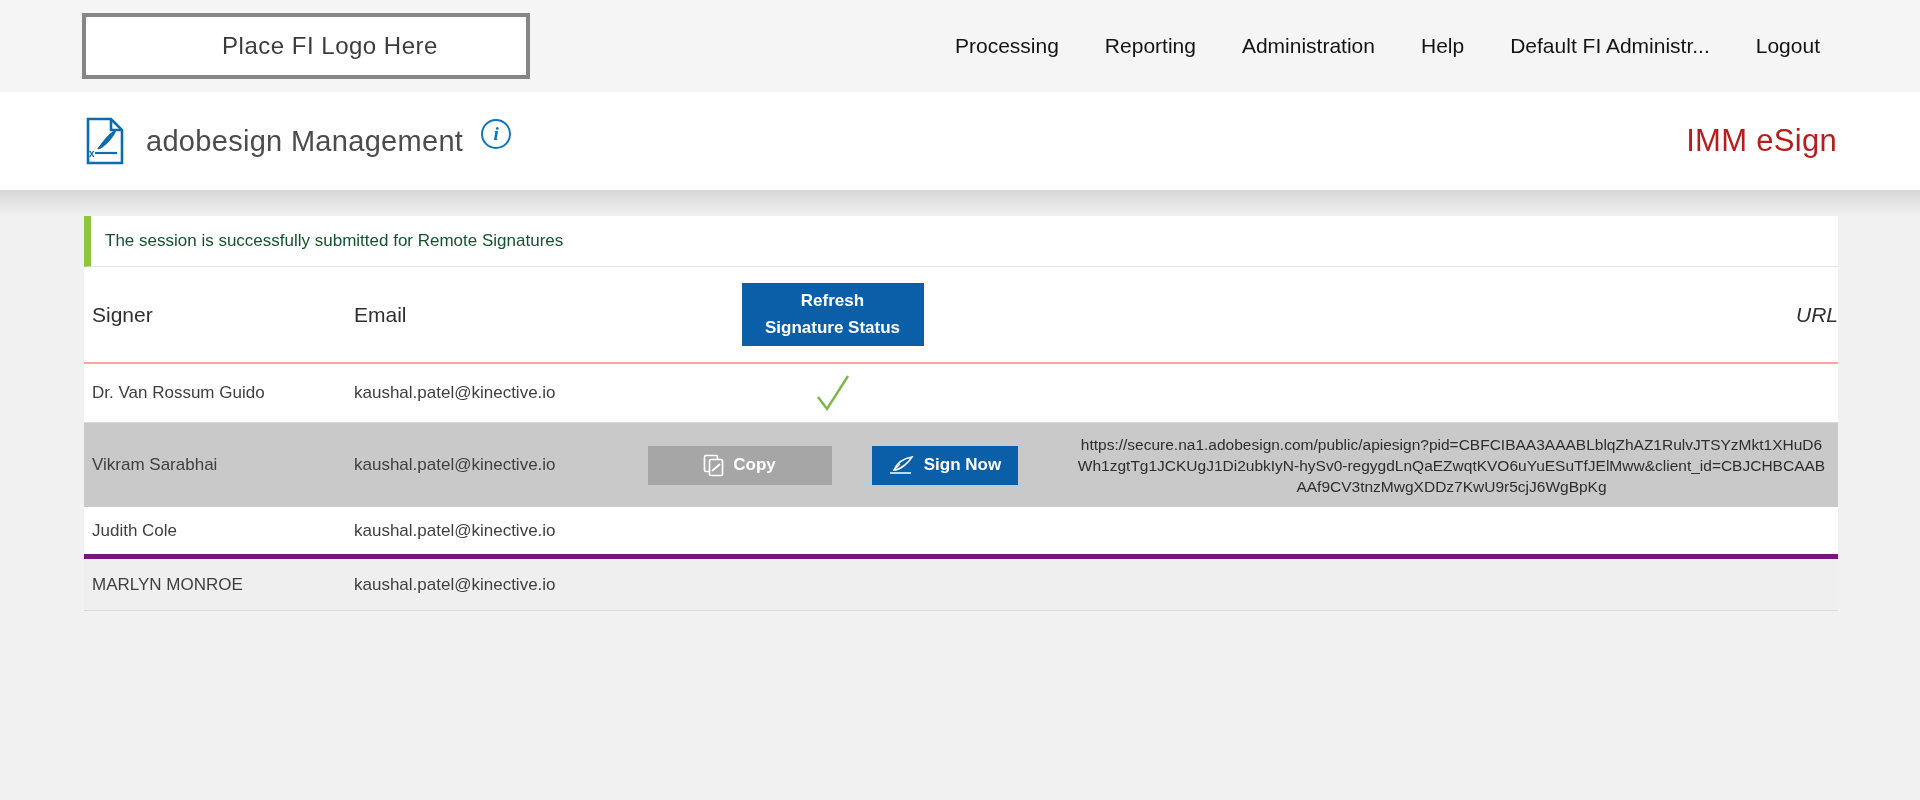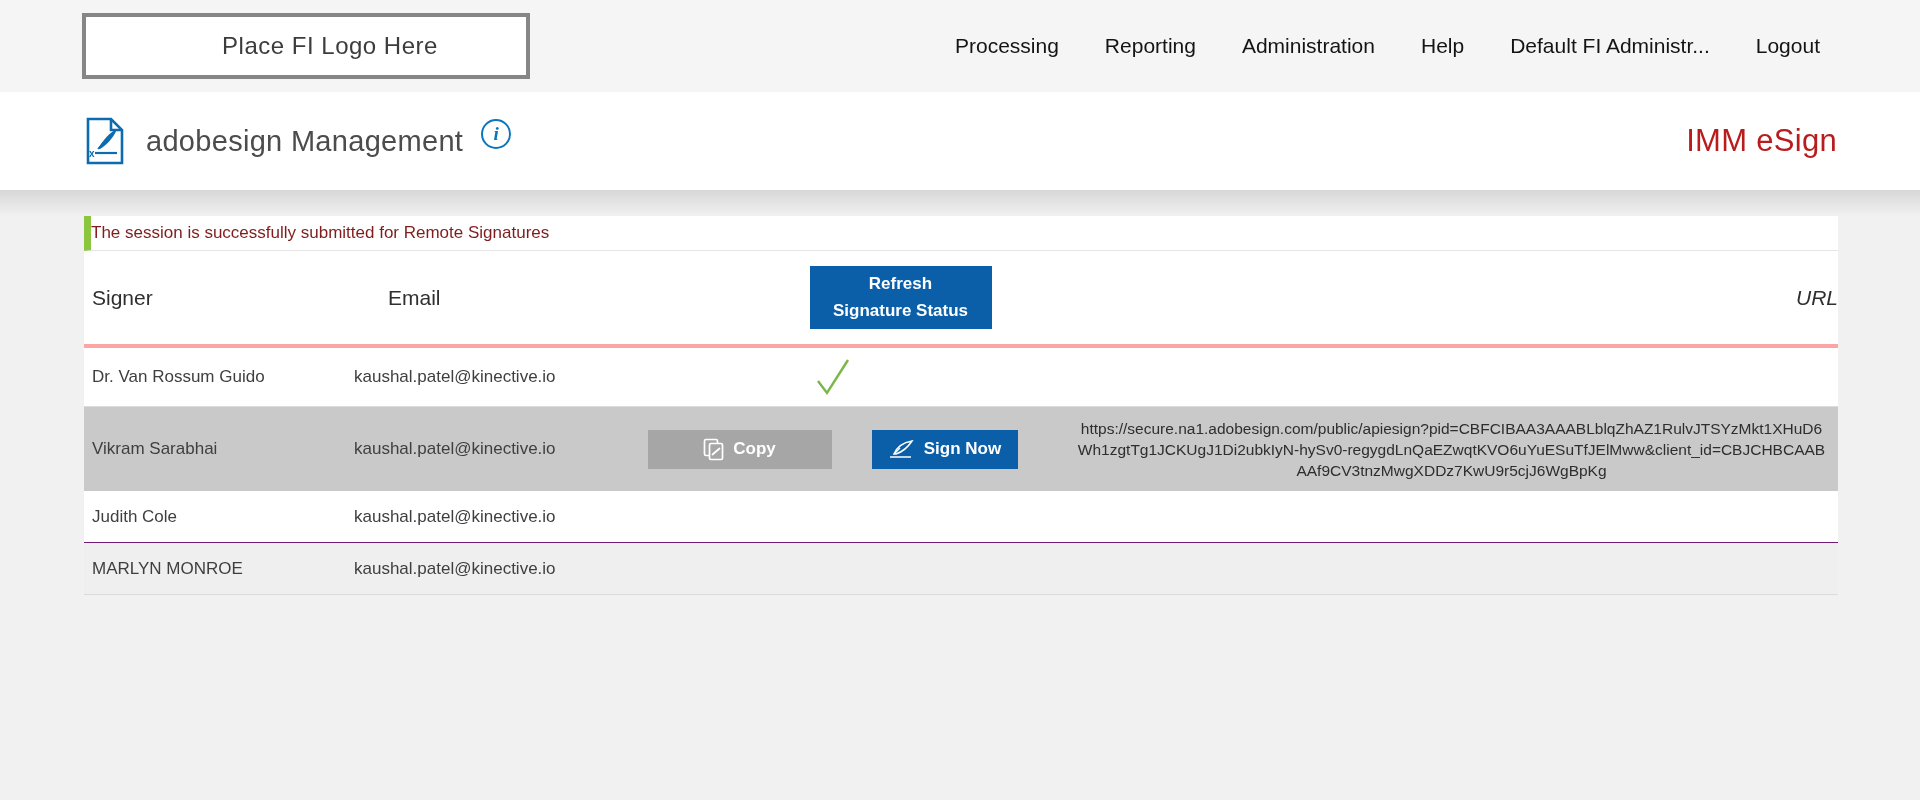--- a/index.html
+++ b/index.html
@@ -21,34 +21,34 @@
   .info-icon { width:30px; height:30px; border:2px solid #0b76bc; border-radius:50%;
                display:flex; align-items:center; justify-content:center; margin-left:18px;
                margin-bottom:14px; color:#0b76bc; font-family:"Liberation Serif", serif;
                font-style:italic; font-weight:bold; font-size:19px; cursor:pointer; }
   .brand { margin-left:auto; font-size:31px; color:#b91c1c; letter-spacing:.3px; }
   .head-shadow { height:26px; background:linear-gradient(#d7d7d7, #f1f1f1); }
 
   
   .content { width:1754px; margin-left:84px; }
 
-  .alert { height:35px; background:#fff; border-left:7px solid #8cc63e; border-bottom:1px solid #e4e4e4;
-           display:flex; align-items:center; font-size:17px; color:#7f1d1d; }
+  .alert { height:51px; background:#fff; border-left:7px solid #8cc63e; border-bottom:1px solid #e4e4e4;
+           display:flex; align-items:center; padding-left:14px; font-size:17px; color:#14532d; }
 
   .grid-table { background:#fff; border-bottom:1px solid #dbdbdb; }
   .trow { display:grid; grid-template-columns:262px 254px 465px 1fr; align-items:center; }
-  .thead { height:97px; border-bottom:4px solid #fca5a5;gap:34px; }
+  .thead { height:97px; border-bottom:2px solid #fca5a5; }
   .th { font-size:21px; color:#2f2f2f; padding-left:8px; }
   .th-url { text-align:right; padding-left:0;font-style:italic; }
   .cell { font-size:17px; color:#3f3f3f; padding-left:8px; }
   .cell-center { display:flex; align-items:center; justify-content:center; padding-left:0; }
 
   .r1 { height:59px; border-bottom:1px solid #dbdbdb; }
   .r2 { height:84px; background:#c9c9c9; }
-  .r3 { height:52px; border-bottom:1px solid #701a75; background:#fff; }
+  .r3 { height:52px; border-bottom:5px solid #701a75; background:#fff; }
   .r4 { height:51px; background:#efefef; }
 
   .btn { border:none; cursor:pointer; color:#fff; font-family:"Liberation Sans", sans-serif; }
   .btn-refresh { width:182px; height:63px; background:#0a5fa8; font-size:17px; font-weight:bold;
                  line-height:1.55; text-align:center; }
   .btn-copy { width:184px; height:39px; background:#a6a6a6; font-size:17px; font-weight:bold;
               display:flex; align-items:center; justify-content:center; gap:9px; }
   .btn-sign { width:146px; height:39px; background:#0a5fa8; font-size:17px; font-weight:bold;
               display:flex; align-items:center; justify-content:center; gap:9px; }
   .btn-pair { display:flex; align-items:center; justify-content:center; gap:40px; }

